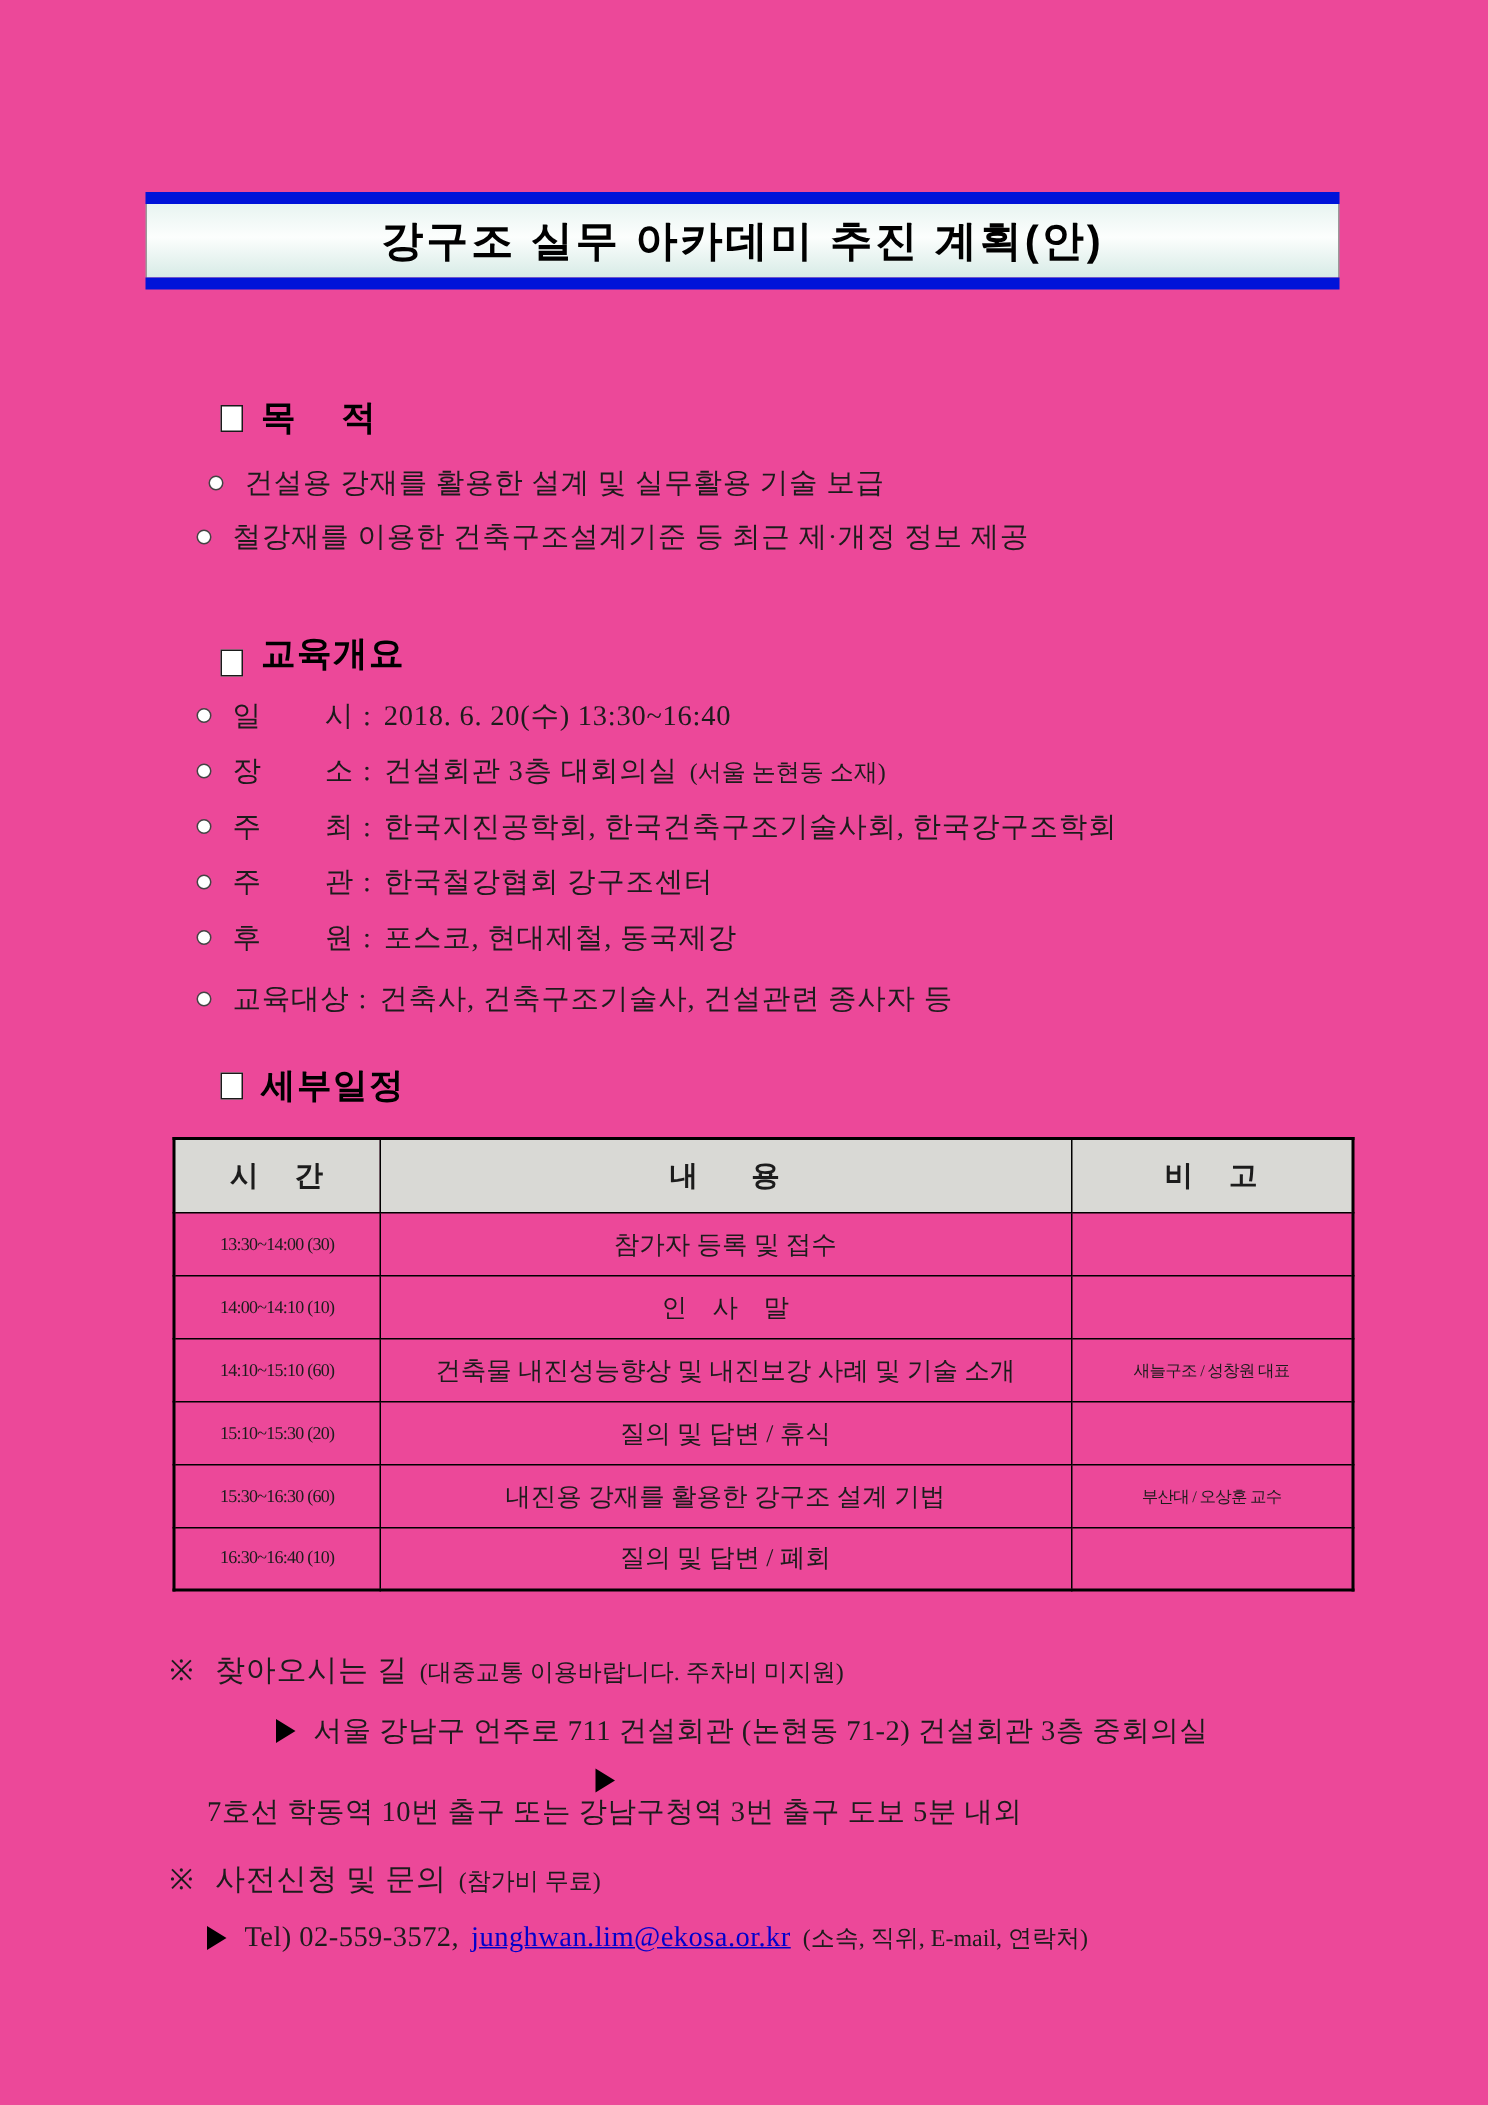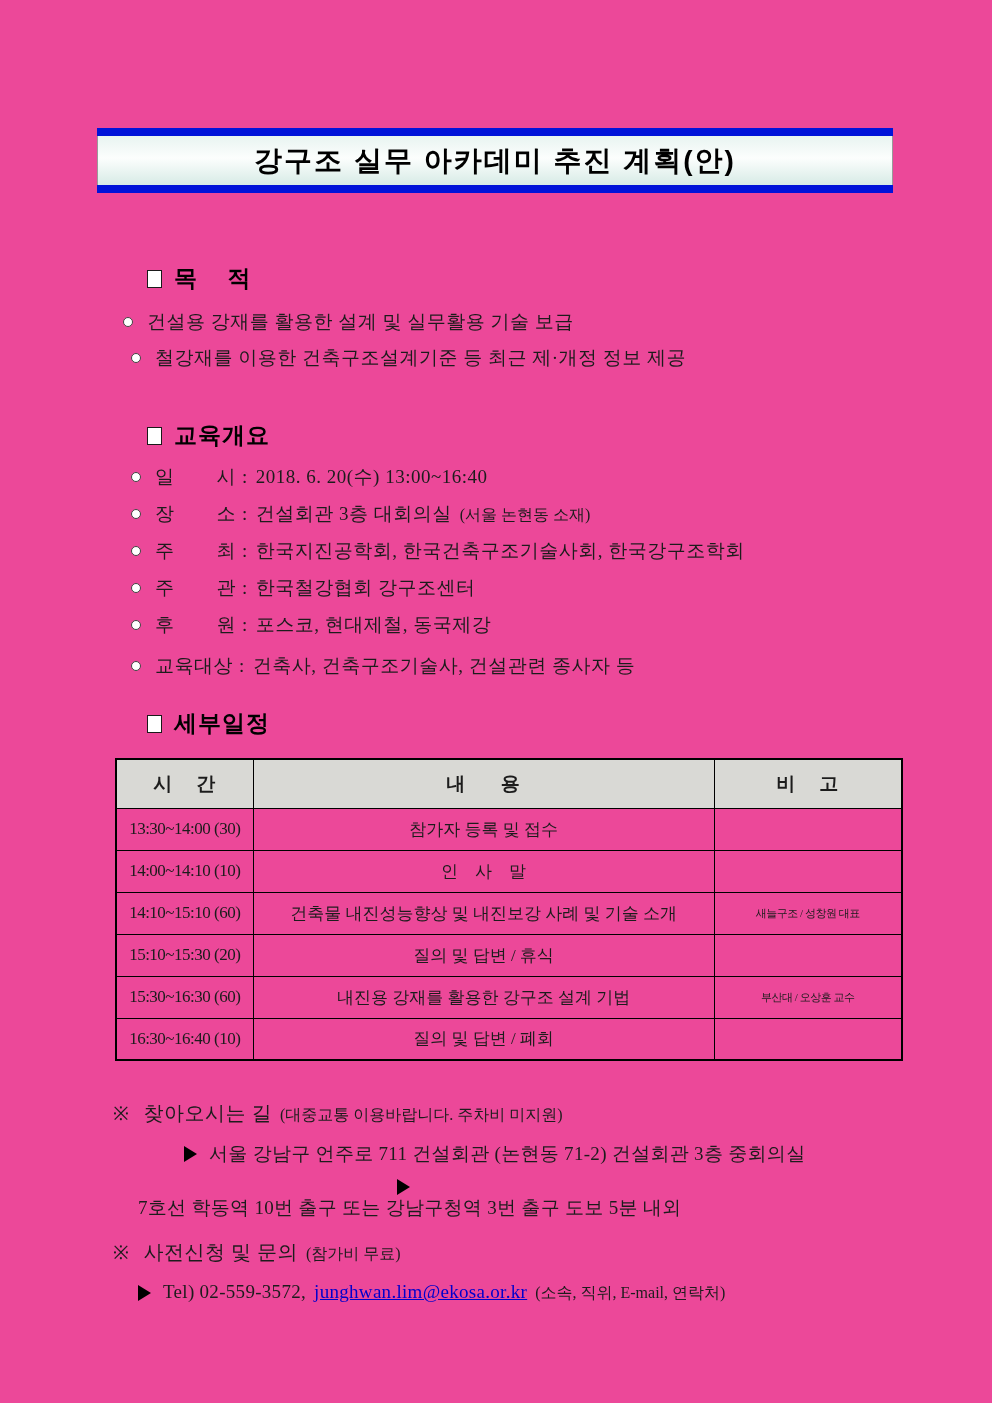--- a/index.html
+++ b/index.html
@@ -67,21 +67,21 @@
   .sched col.c-note { width:188px; }
   .sched th, .sched td {
     border:1px solid #000; text-align:center; vertical-align:middle;
   }
   .sched { border:2px solid #000; }
   .sched th {
     background:#d9d9d5; font-weight:bold; font-size:19px;
     height:49px; letter-spacing:1px;
   }
   .sched td { height:42px; font-size:17px; }
-  .sched td.t-time { font-size:17px; letter-spacing:-0.5px; }
+  .sched td.t-time { font-size:12px; letter-spacing:-0.5px; }
   .sched td.t-note { font-size:11px; letter-spacing:-0.5px; }
 
   
   .ref-line { position:absolute; display:flex; align-items:baseline; font-size:20px; letter-spacing:0.5px; }
   .ref-mark { margin-right:14px; font-size:19px; }
   .arrow-line { position:absolute; display:flex; align-items:baseline; font-size:19px; letter-spacing:0.3px; }
   .email-link { color:#0000cc; text-decoration:underline; }
   .gap-left { margin-left:8px; }
 </style>
 </head>
@@ -94,39 +94,39 @@
     <div class="banner-body">
       <span class="banner-title">강구조 실무 아카데미 추진 계획(안)</span>
     </div>
     <div class="banner-bar"></div>
   </div>
 
   <div class="sec-heading" style="top:263px;">
     <span class="sq"></span>
     <span class="ws-pre">목    적</span>
   </div>
-  <div class="line" style="left:123px; top:309px;justify-content:center;">
+  <div class="line" style="left:139px; top:309px;justify-content:center;">
     <span class="o-bullet"></span>
     <span>건설용 강재를 활용한 설계 및 실무활용 기술 보급</span>
   </div>
   <div class="line" style="left:131px; top:345px;">
     <span class="o-bullet"></span>
     <span>철강재를 이용한 건축구조설계기준 등 최근 제·개정 정보 제공</span>
   </div>
 
-  <div class="sec-heading" style="top:420px;">
+  <div class="sec-heading" style="top:420px;align-items:flex-end;">
     <span class="sq"></span>
     <span>교육개요</span>
   </div>
 
   <div class="line" style="left:131px; top:464px;">
     <span class="o-bullet"></span>
     <span class="item-label ws-pre">일        시</span>
     <span class="colon">:</span>
-    <span>2018. 6. 20(수) 13:00~16:40</span>
+    <span>2018. 6. 20(수) 13:30~16:40</span>
   </div>
   <div class="line" style="left:131px; top:501px;">
     <span class="o-bullet"></span>
     <span class="item-label ws-pre">장        소</span>
     <span class="colon">:</span>
     <span>건설회관 3층 대회의실</span>
     <span class="small-note gap-left">(서울 논현동 소재)</span>
   </div>
   <div class="line" style="left:131px; top:538px;">
     <span class="o-bullet"></span>

